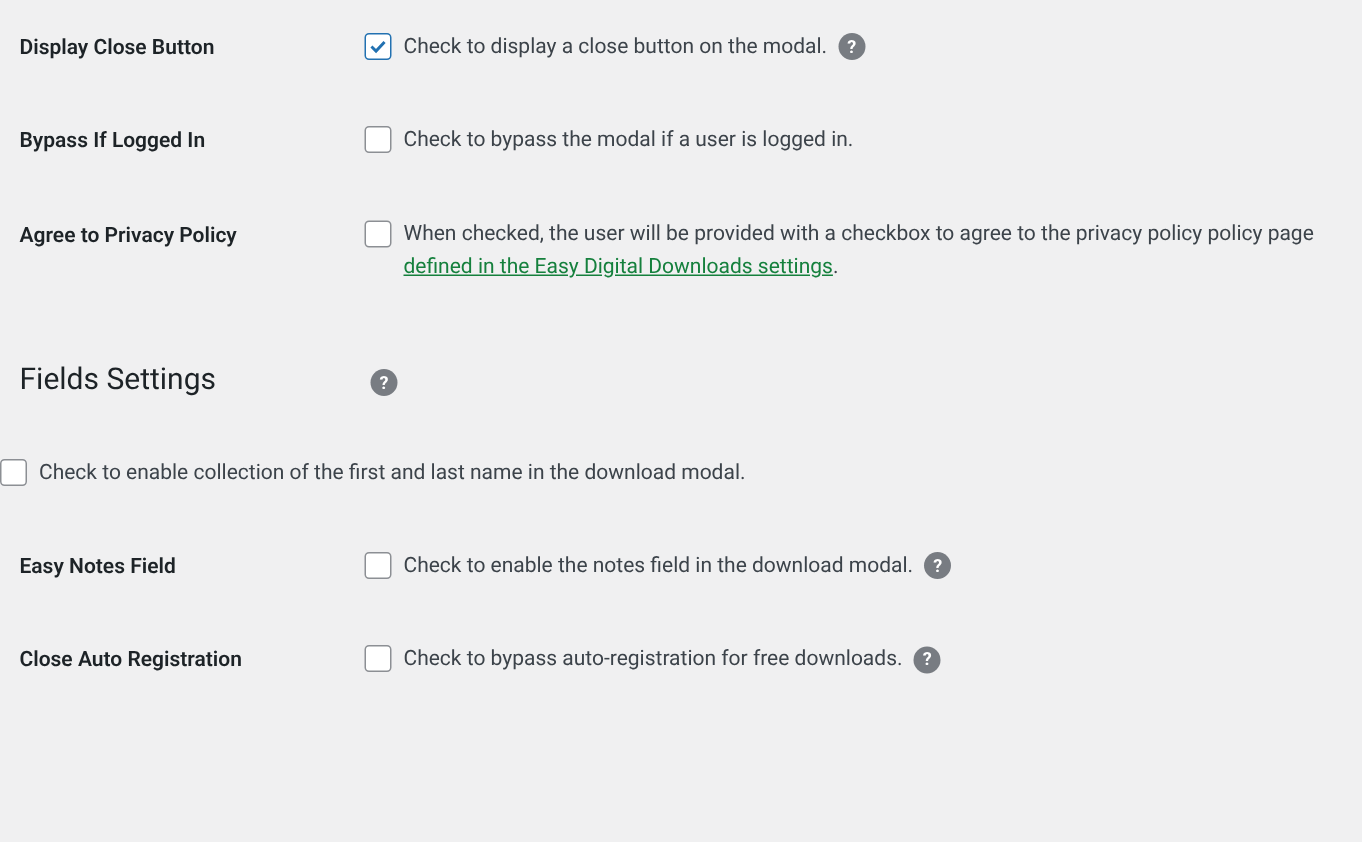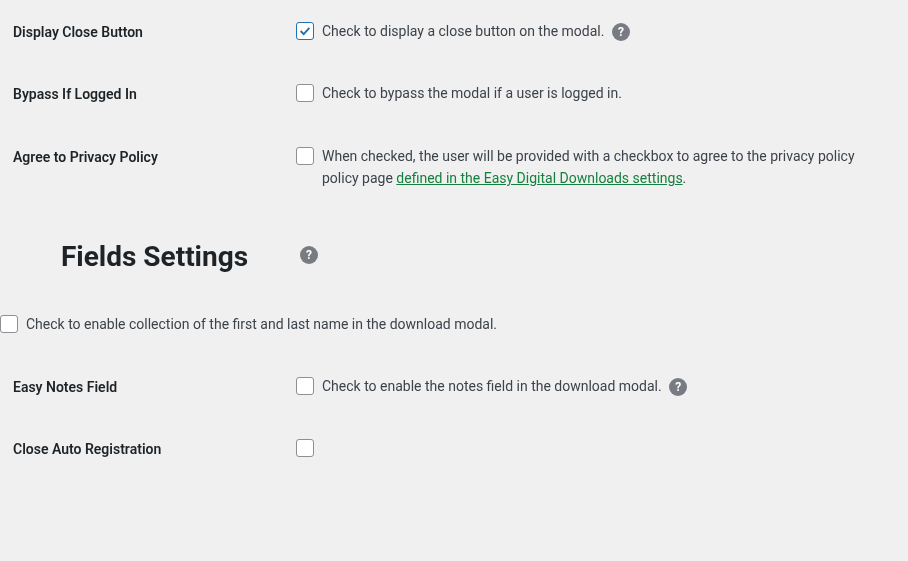--- a/index.html
+++ b/index.html
@@ -20,33 +20,32 @@
     .form-row {
       display: flex;
       align-items: flex-start;
       padding: 20px 0;
     }
     .form-row.heading-row {
       padding-top: 30px;
       padding-bottom: 20px;
     }
     .form-label {
-      width: 296px;
+      width: 243px;
       flex-shrink: 0;
       padding-left: 13px;
       font-weight: 600;
       font-size: 14px;
       color: #1d2327;
       padding-top: 4px;
     }
     .form-label.section-heading {
-      font-size: 28px;
-      font-weight: 700;
+      font-size: 20px;
+      font-weight: 400;
       padding-top: 0;
-      text-align: center;
     }
     .form-control {
       flex: 1;
       display: flex;
       align-items: flex-start;
       gap: 8px;
       padding-right: 15px;
     }
     .checkbox-wrap {
       display: inline-flex;
@@ -171,16 +170,20 @@
       </span>
     </div>
   </div>
 
   <div class="form-row">
     <div class="form-label">Close Auto Registration</div>
     <div class="form-control">
       <span class="checkbox-wrap">
         
       </span>
+      <span class="description">
+        <span>Check to bypass auto-registration for free downloads.</span>
+        <span class="help-icon">?</span>
+      </span>
     </div>
   </div>
 
 </div>
 
 </body></html>

